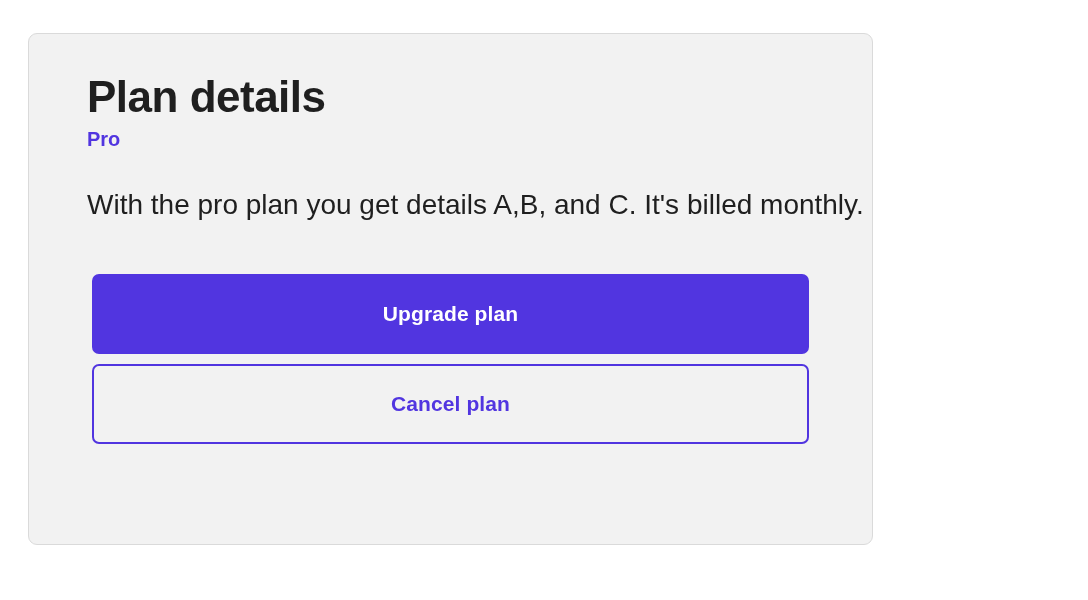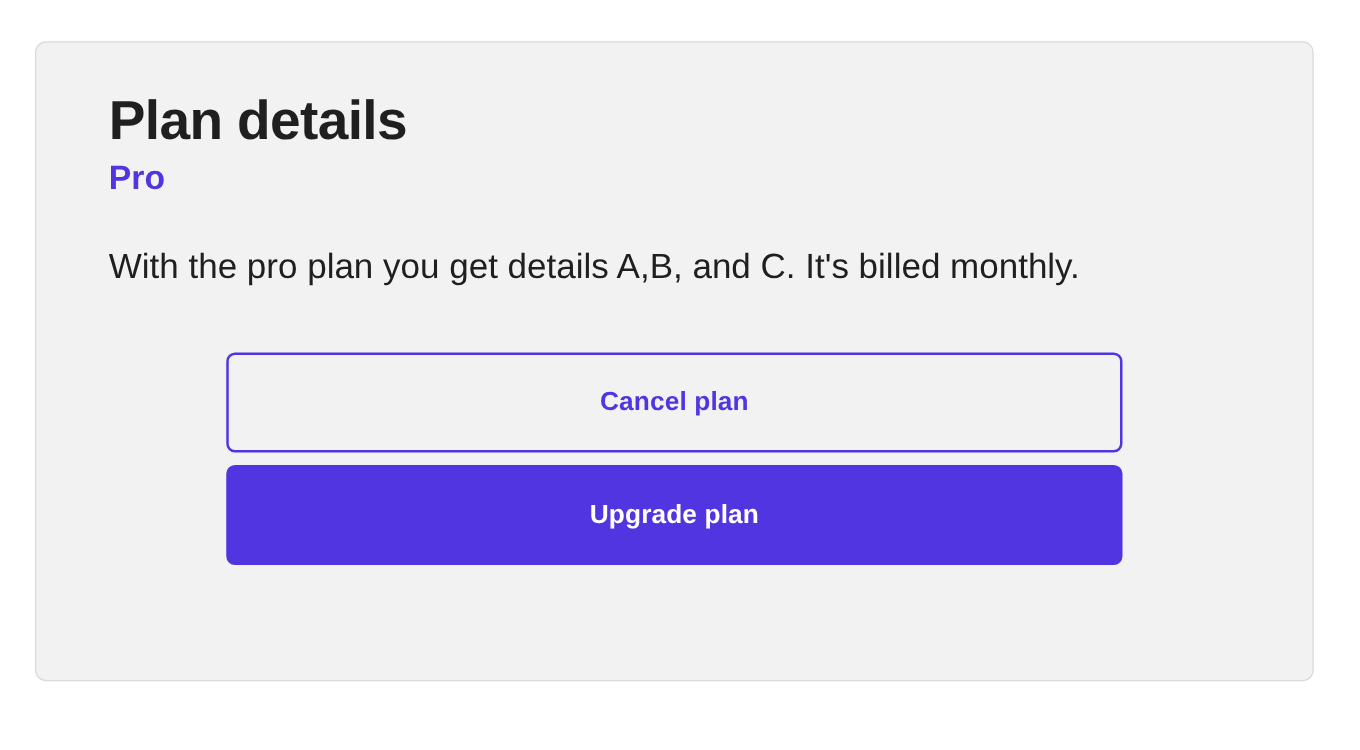--- a/index.html
+++ b/index.html
@@ -11,21 +11,21 @@
     height: 600px;
     background: #ffffff;
     font-family: "Liberation Sans", sans-serif;
     overflow: hidden;
   }
 
   #plan-card {
     position: absolute;
     left: 28px;
     top: 33px;
-    width: 1023px;
+    width: 845px;
     height: 512px;
     box-sizing: border-box;
     background: #f2f2f2;
     border: 1px solid #dadada;
     border-radius: 9px;
   }
 
   #card-inner {
     padding: 40px 58px 0 58px;
   }
@@ -33,21 +33,21 @@
   #plan-title {
     font-size: 44px;
     font-weight: bold;
     color: #1f1f1f;
     letter-spacing: -0.5px;
     line-height: 1.05;
     margin: 0;
   }
 
   #plan-tier {
-    font-size: 27px;
+    font-size: 20px;
     font-weight: bold;
     line-height: 1.1;
     margin-top: 8px;
   }
 
   #plan-description {
     font-size: 28px;
     font-weight: normal;
     color: #1f1f1f;
     line-height: 1.25;
@@ -98,19 +98,19 @@
   <div id="card-inner">
 
     <h1 id="plan-title" style="color: rgb(31, 31, 31);">Plan details</h1>
 
     <div id="plan-tier" style="color: rgb(81, 53, 224);">Pro</div>
 
     <p id="plan-description" style="color: rgb(31, 31, 31);">With the pro plan you get details A,B, and C. It's billed monthly.</p>
 
     <div id="plan-actions">
 
+      <button class="plan-button" id="upgrade-plan-button" style="background: rgb(81, 53, 224); border-color: rgb(81, 53, 224); color: rgb(255, 255, 255);">Upgrade plan</button>
+
       <button class="plan-button" id="cancel-plan-button" style="border-color: rgb(81, 53, 224); color: rgb(81, 53, 224);">Cancel plan</button>
-
-      <button class="plan-button" id="upgrade-plan-button" style="background: rgb(81, 53, 224); border-color: rgb(81, 53, 224); color: rgb(255, 255, 255);">Upgrade plan</button>
 
     </div>
   </div>
 </div>
 
 </body></html>

